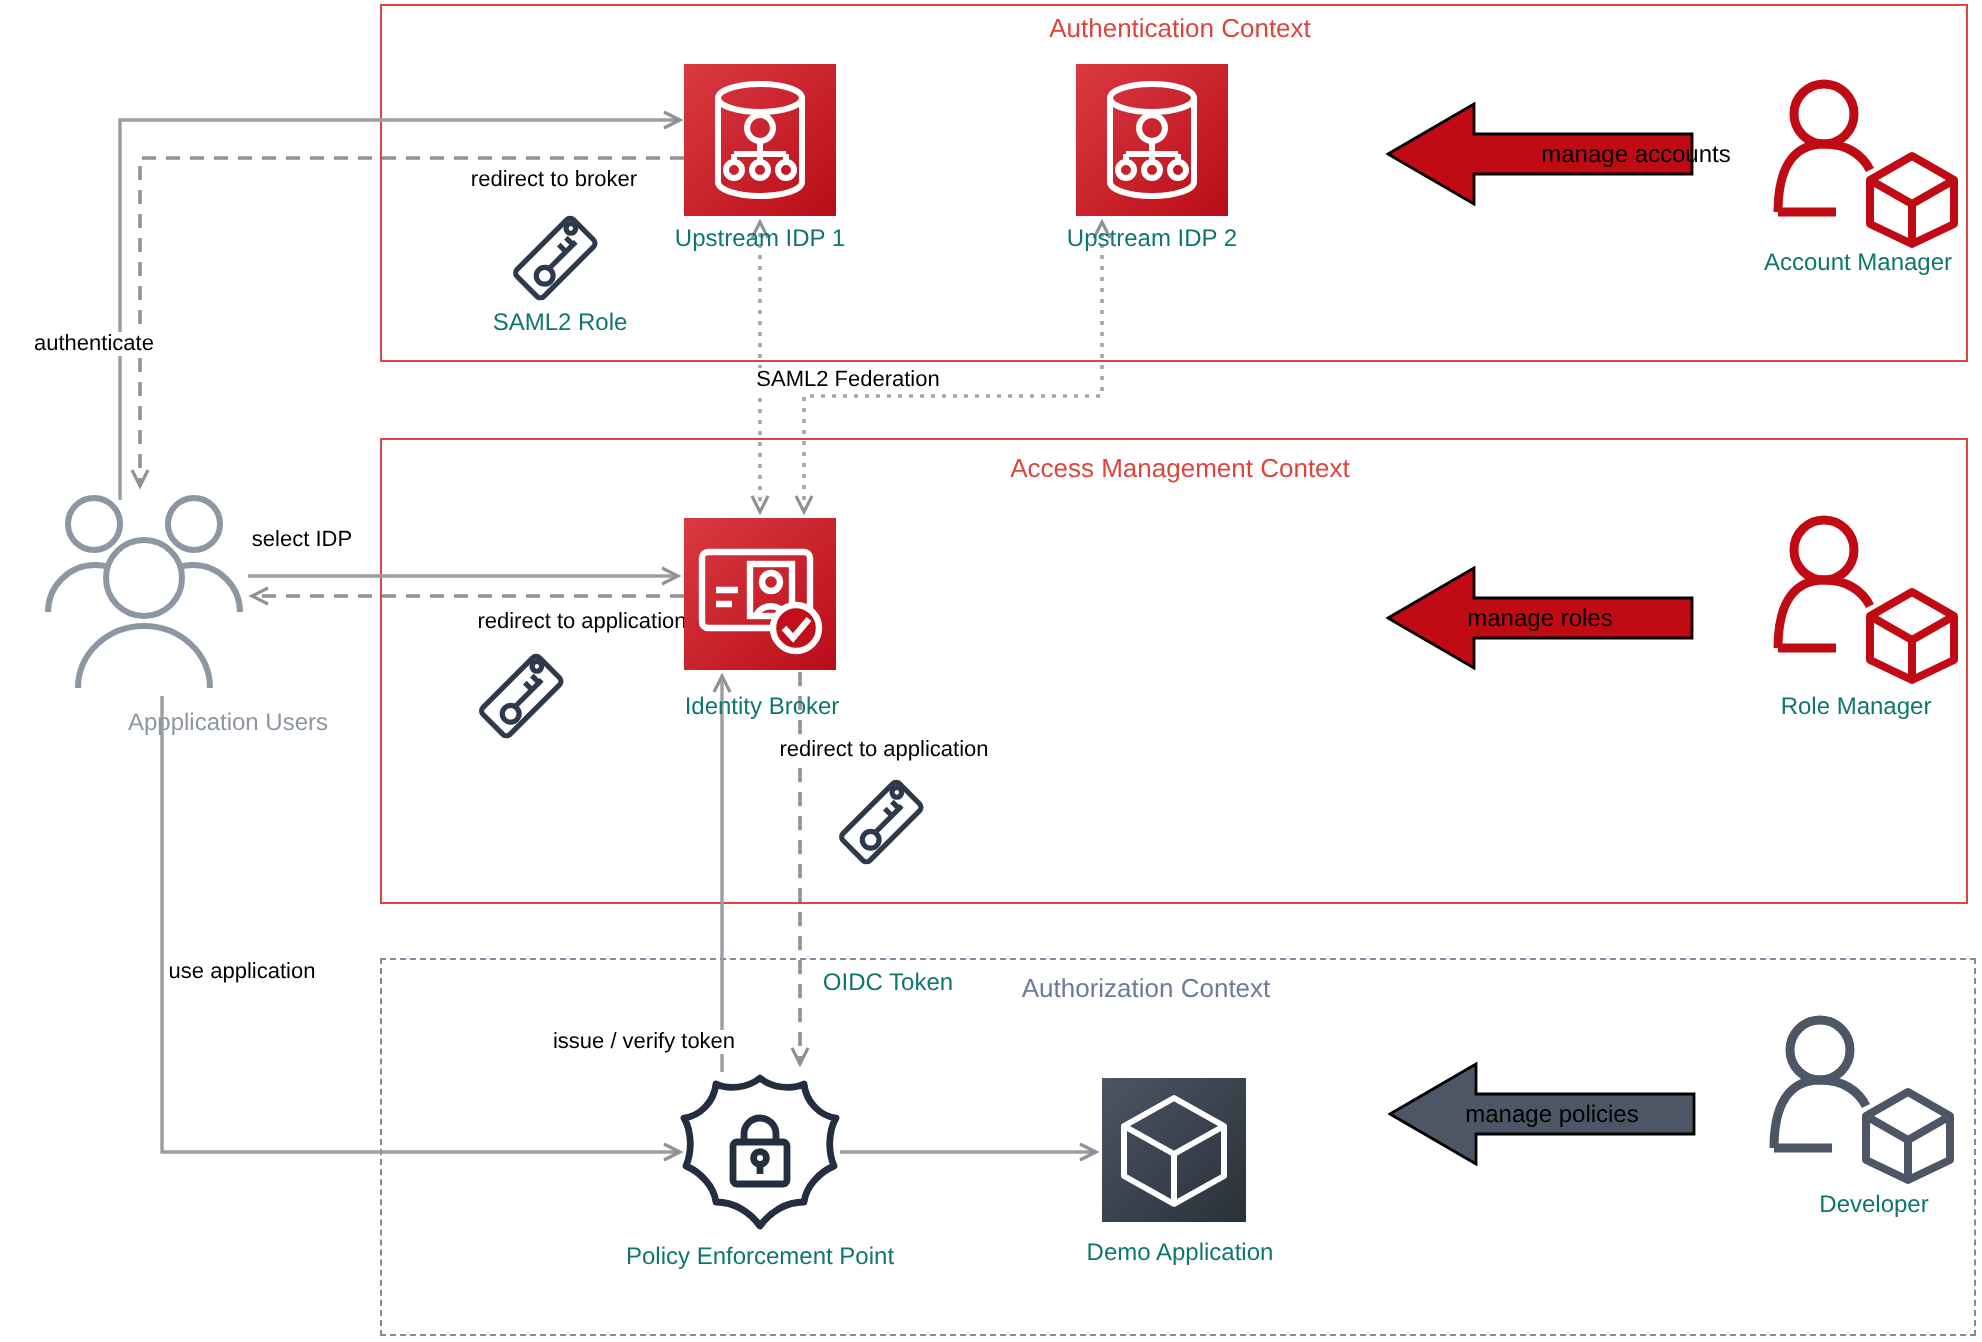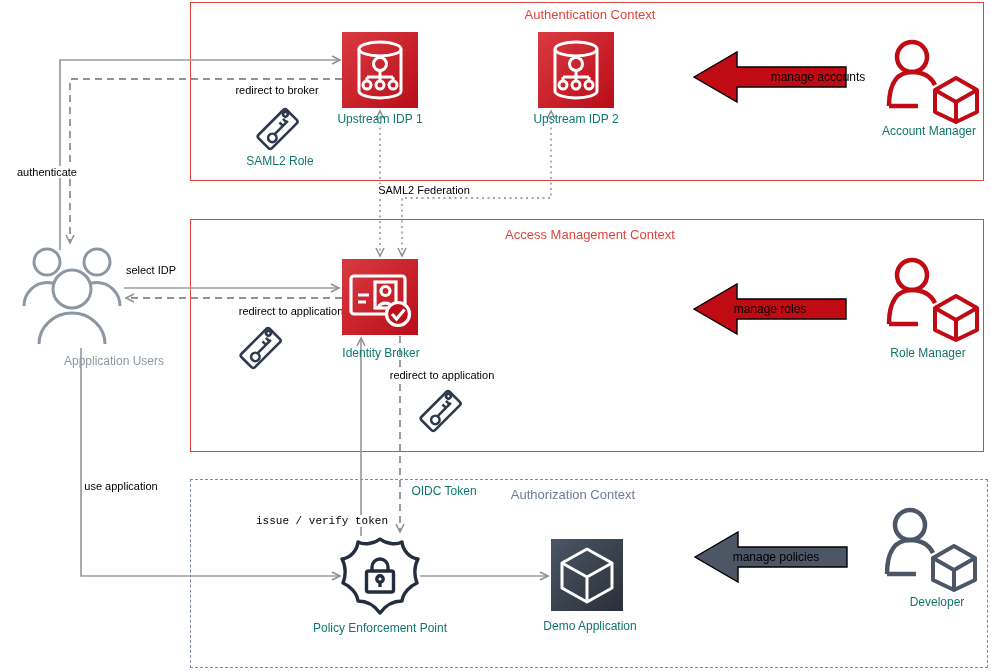--- a/index.html
+++ b/index.html
@@ -62,21 +62,21 @@
     <path d="M551,111 V198 H402 V256" fill="none" stroke="#a5a5a5" stroke-width="1.8" stroke-dasharray="2,3.5" marker-start="url(#arrS)" marker-end="url(#arrE)"></path>
   </svg>
 
   <div class="edge-label leftpin" style="left:15px;top:172px;">authenticate</div>
   <div class="edge-label" style="left:277px;top:90px;">redirect to broker</div>
   <div class="edge-label" style="left:424px;top:190px;">SAML2 Federation</div>
   <div class="edge-label" style="left:151px;top:270px;">select IDP</div>
   <div class="edge-label" style="left:291px;top:311px;">redirect to application</div>
   <div class="edge-label" style="left:442px;top:375px;">redirect to application</div>
   <div class="edge-label" style="left:121px;top:442px;margin-top:44px;">use application</div>
-  <div class="edge-label" style="left:322px;top:521px;font-family:Liberation Mono, monospace;">issue / verify token</div>
+  <div class="edge-label" style="left:322px;top:521px;">issue / verify token</div>
 
   <div class="node" style="left:20px;top:245px;">
     <svg width="104" height="104" viewBox="0 0 104 104">
       <g fill="#fff" stroke="#8d97a3" stroke-width="3">
         <circle cx="27" cy="17" r="13"></circle>
         <path d="M4,61 a23.5,23.5 0 0 1 47,0"></path>
         <circle cx="77" cy="17" r="13"></circle>
         <path d="M53,61 a23.5,23.5 0 0 1 47,0"></path>
         <circle cx="52" cy="44" r="19"></circle>
         <path d="M19,99 a33,31 0 0 1 66,0"></path>

